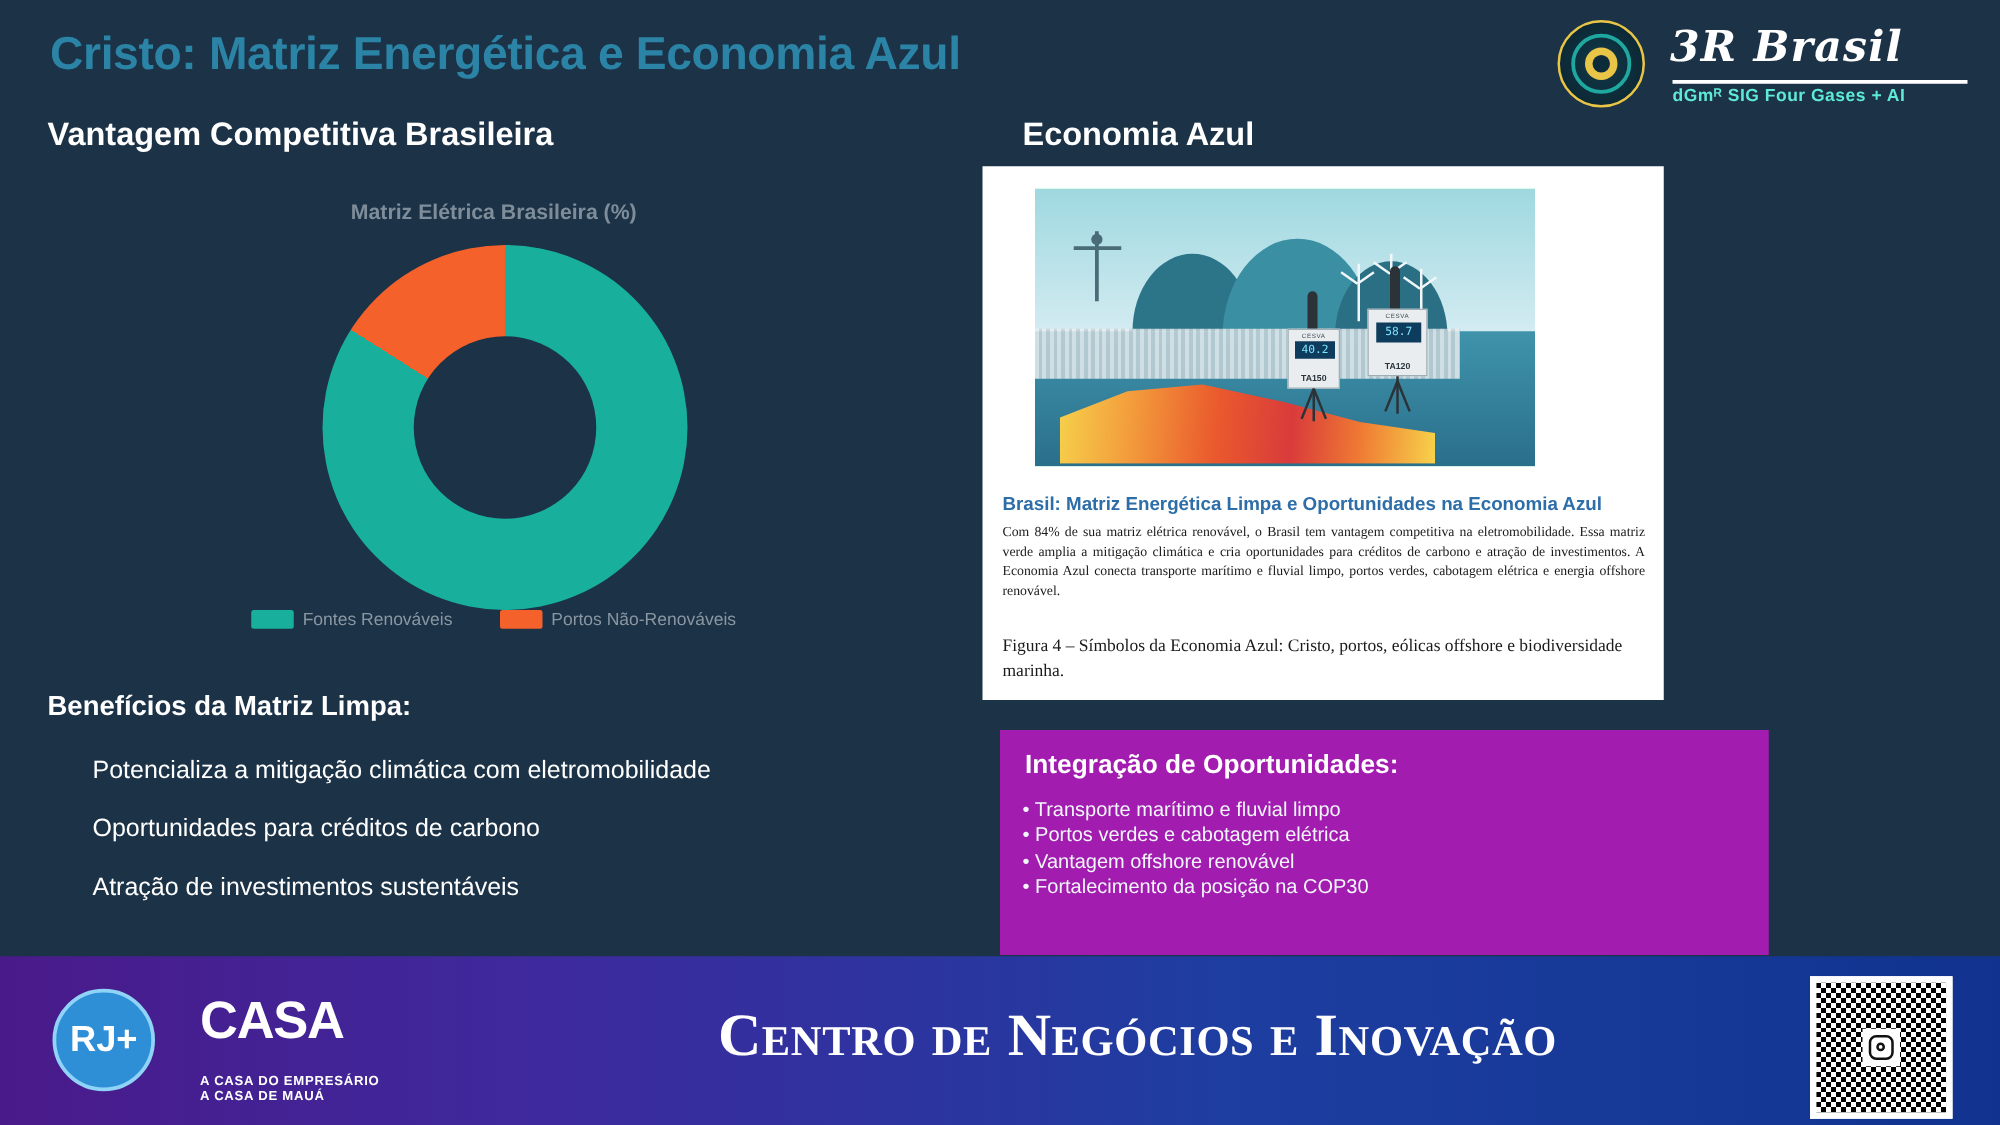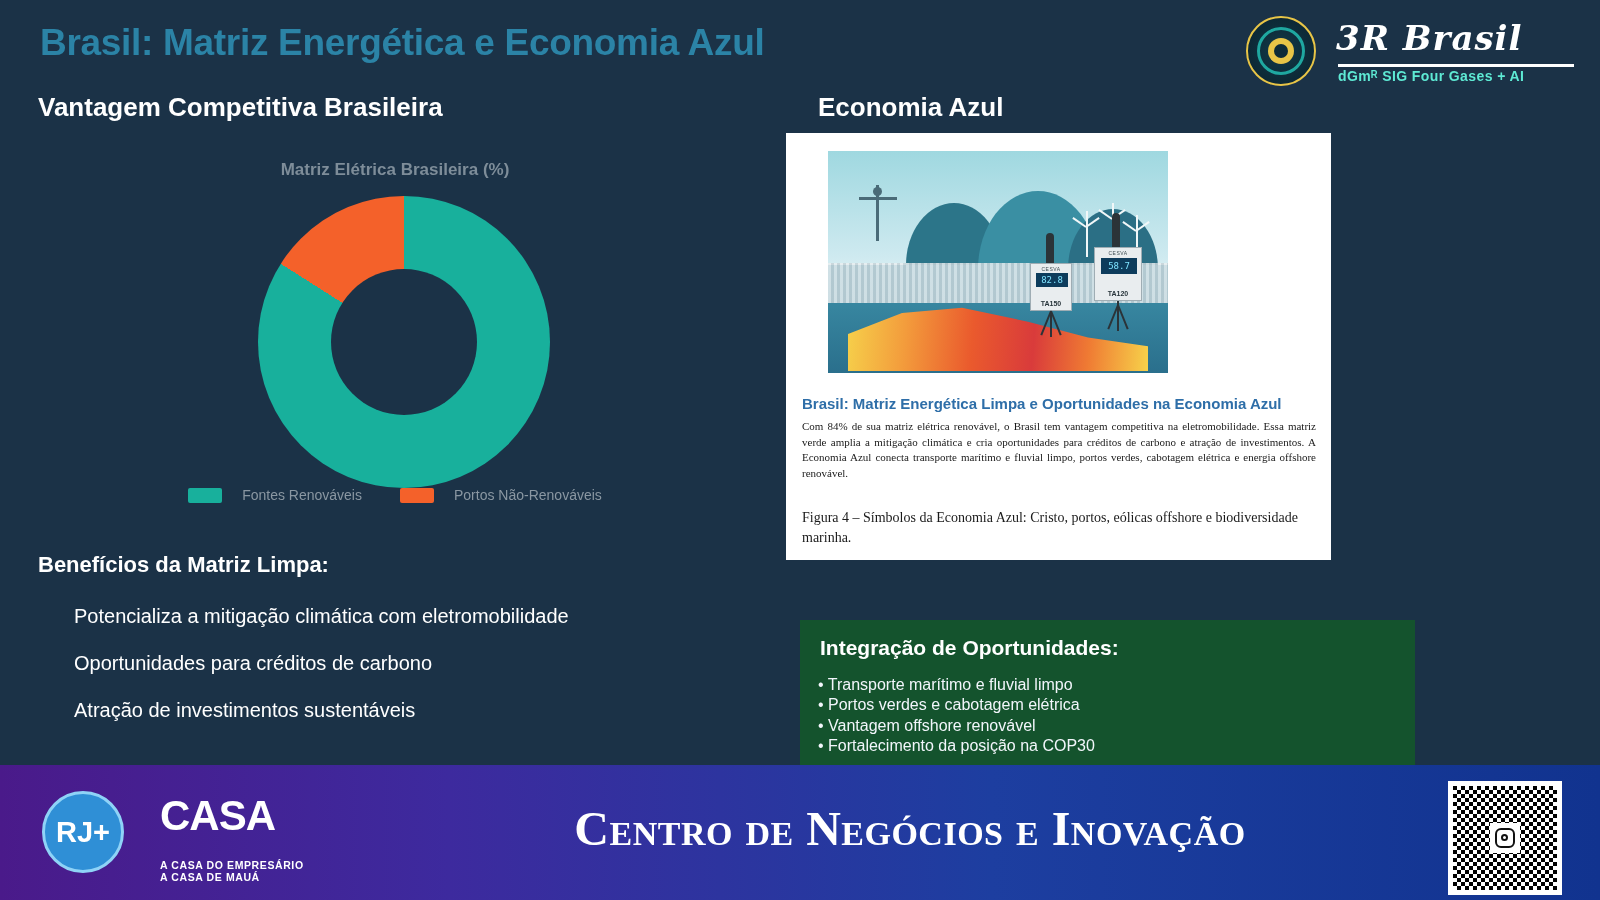--- a/index.html
+++ b/index.html
@@ -147,21 +147,21 @@
     top: 487px;
     width: 790px;
     display: flex;
     justify-content: center;
     gap: 38px;
     align-items: center;
   }
   .legend-item {
     display: flex;
     align-items: flex-end;
-    gap: 20px;
+    gap: 7px;
     font-size: 14px;
     color: #8a97a2;
   }
   .swatch {
     width: 34px;
     height: 15px;
     border-radius: 2px;
   }
   .benefits-title {
     position: absolute;
@@ -195,21 +195,21 @@
     top: 133px;
     width: 545px;
     height: 427px;
     background: #ffffff;
     box-sizing: border-box;
   }
   .doc-figure {
     position: absolute;
     left: 42px;
     top: 18px;
-    width: 340px;
+    width: 400px;
     height: 222px;
     overflow: hidden;
     background: #86efac;
   }
   
   .fig-sky {
     position: absolute; inset: 0;
     background: linear-gradient(#9fd8e0 0%, #cfeaf0 48%, #e6f3f5 62%, #b9dfe6 100%);
   }
   .fig-mount {
@@ -487,21 +487,21 @@
     border: 2px solid #111;
     border-radius: 50%;
     box-sizing: border-box;
   }
 </style>
 </head>
 <body>
 
 <div class="slide">
 
-  <div class="slide-title">Brasil: Matriz Energética e Economia Azul</div>
+  <div class="slide-title">Cristo: Matriz Energética e Economia Azul</div>
 
   <div class="logo-block">
     <div class="logo-badge">
       <div class="ring"></div>
       <div class="core"></div>
       <div class="core-in"></div>
     </div>
     <div class="brand-name">3R Brasil</div>
     <div class="brand-underline"></div>
     <div class="brand-sub">dGmᴿ SIG  Four Gases + AI</div>
@@ -553,32 +553,32 @@
       <div class="meter" style="left:266px; top:96px; width:48px; height:54px;">
         <div class="brandline">CESVA</div>
         <div class="screen" style="left:6px; top:10px; width:36px; height:16px;">58.7</div>
         <div class="modelline">TA120</div>
       </div>
       <div class="tripod" style="left:289px; top:150px; height:30px;"></div>
 
       <div class="mic" style="left:218px; top:82px; height:32px;"></div>
       <div class="meter" style="left:202px; top:112px; width:42px; height:48px;">
         <div class="brandline">CESVA</div>
-        <div class="screen" style="left:5px; top:9px; width:32px; height:14px;">82.8</div>
+        <div class="screen" style="left:5px; top:9px; width:32px; height:14px;">40.2</div>
         <div class="modelline">TA150</div>
       </div>
       <div class="tripod" style="left:222px; top:160px; height:26px;"></div>
     </div>
 
     <div class="doc-h">Brasil: Matriz Energética Limpa e Oportunidades na Economia Azul</div>
     <div class="doc-p">Com 84% de sua matriz elétrica renovável, o Brasil tem vantagem competitiva na eletromobilidade. Essa matriz verde amplia a mitigação climática e cria oportunidades para créditos de carbono e atração de investimentos. A Economia Azul conecta transporte marítimo e fluvial limpo, portos verdes, cabotagem elétrica e energia offshore renovável.</div>
     <div class="doc-cap">Figura 4 – Símbolos da Economia Azul: Cristo, portos, eólicas offshore e biodiversidade marinha.</div>
   </div>
 
-  <div class="int-card" style="background: #14532d; margin-top: 36px;">
+  <div class="int-card" style="background: #a21caf;">
     <div class="int-title">Integração de Oportunidades:</div>
     <div class="int-list">
       <div>• Transporte marítimo e fluvial limpo</div>
       <div>• Portos verdes e cabotagem elétrica</div>
       <div>• Vantagem offshore renovável</div>
       <div>• Fortalecimento da posição na COP30</div>
     </div>
   </div>
 
   <div class="footer">

